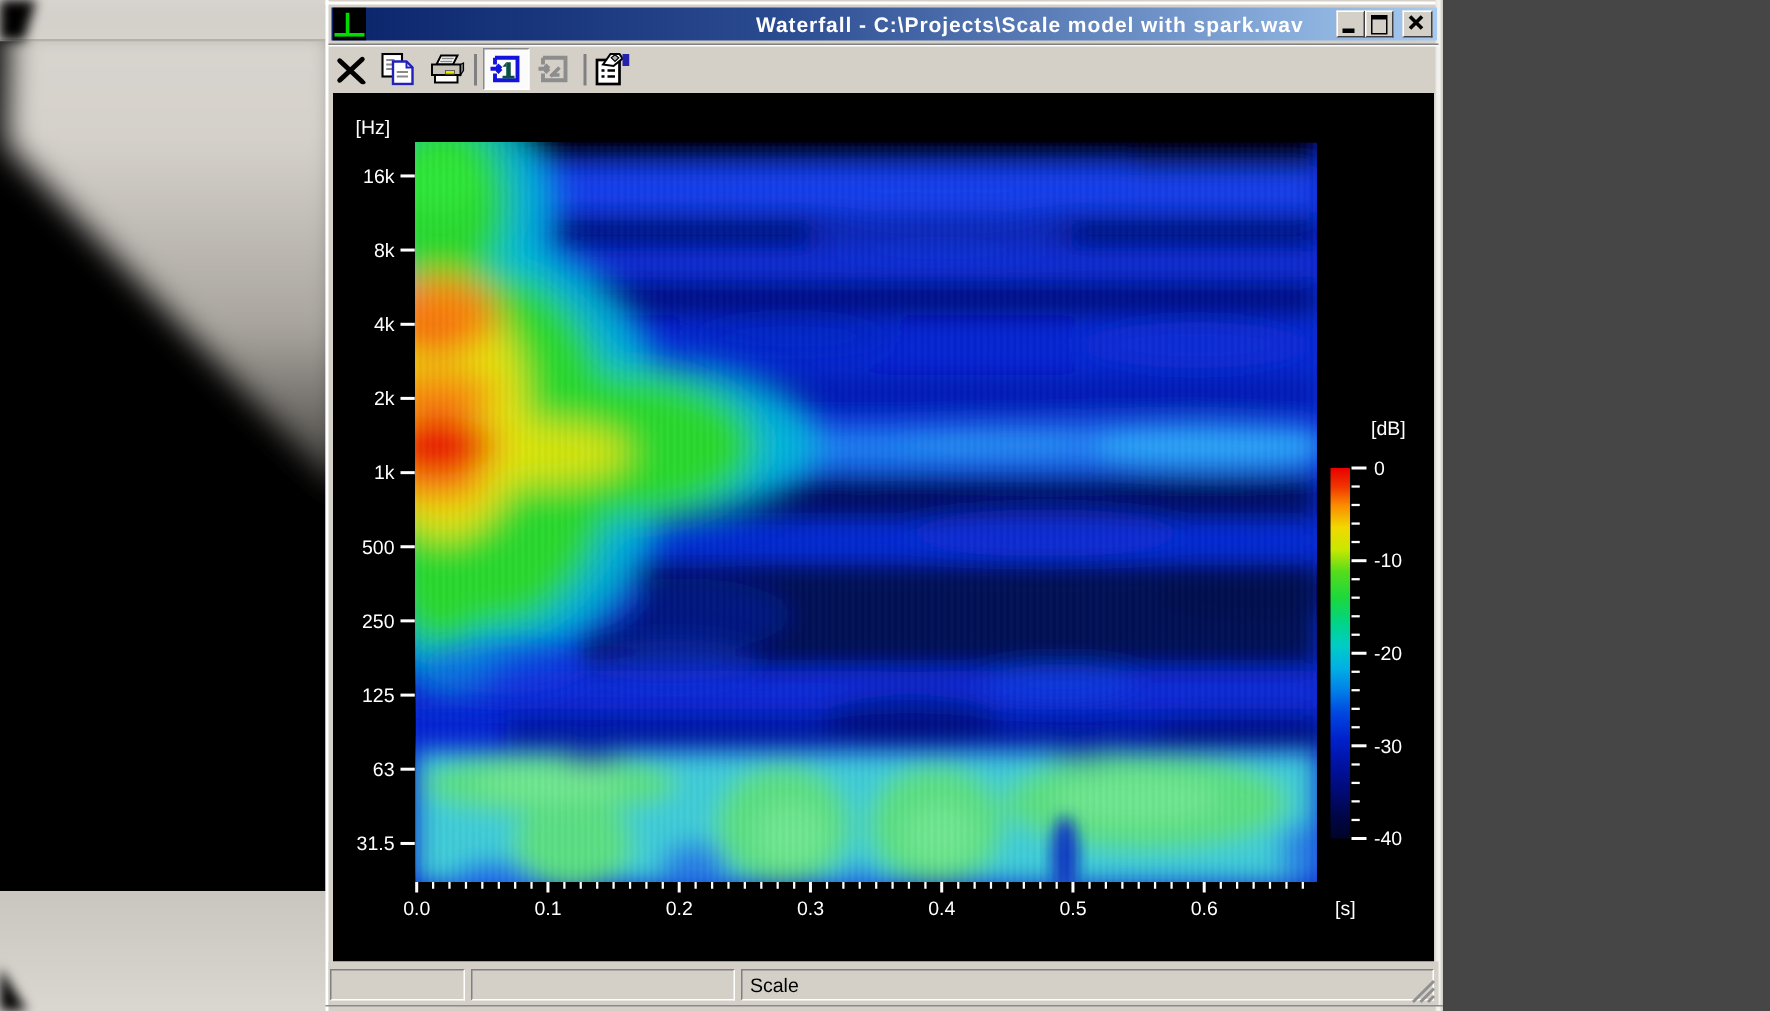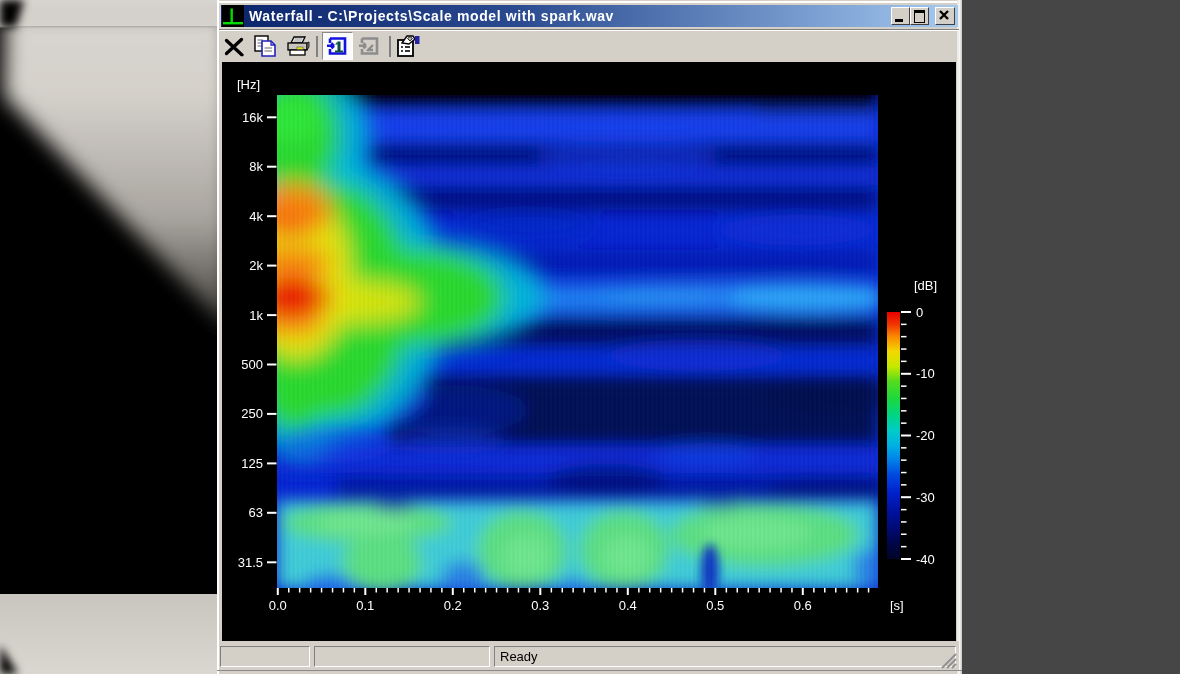--- a/index.html
+++ b/index.html
@@ -56,21 +56,21 @@
 <div class="abs" style="left:217px;top:670px;width:745px;height:1px;background:#8a8a8a;"></div>
 
 <div class="abs" style="left:221px;top:5px;width:737px;height:22px;background:linear-gradient(90deg,#0a246a 0%,#2a4a90 40%,#6f93c8 75%,#a6caf0 100%);"></div>
 
 <svg class="abs" style="left:222px;top:5px;" width="22" height="22">
   <rect width="22" height="22" fill="#000"></rect>
   <rect x="8.5" y="3.5" width="2.4" height="15.5" fill="#00dc00"></rect>
   <rect x="1" y="17" width="20" height="2.4" fill="#00dc00"></rect>
 </svg>
 <div class="abs" style="left:249px;top:5px;width:620px;height:22px;line-height:22px;
-     color:#ffffff;font-size:14px;font-weight:bold;letter-spacing:0.62px;">Waterfall&nbsp;-&nbsp;C:\Projects\Scale&nbsp;model&nbsp;with&nbsp;spark.wav</div>
+     color:#ffffff;font-size:14px;font-weight:bold;letter-spacing:0.62px;text-align:right;">Waterfall&nbsp;-&nbsp;C:\Projects\Scale&nbsp;model&nbsp;with&nbsp;spark.wav</div>
 
 <div class="abs" style="left:891px;top:7px;width:19px;height:18px;background:#d4d0c8;border-top:1.5px solid #fff;border-left:1.5px solid #fff;border-right:1.5px solid #404040;border-bottom:1.5px solid #404040;box-sizing:border-box;">
   <div class="abs" style="left:3px;top:11px;width:8px;height:2.5px;background:#000;"></div>
 </div>
 <div class="abs" style="left:910px;top:7px;width:19px;height:18px;background:#d4d0c8;border-top:1.5px solid #fff;border-left:1.5px solid #fff;border-right:1.5px solid #404040;border-bottom:1.5px solid #404040;box-sizing:border-box;">
   <div class="abs" style="left:3px;top:2px;width:9px;height:9px;border:1.5px solid #000;border-top-width:3px;"></div>
 </div>
 <div class="abs" style="left:935px;top:7px;width:20px;height:18px;background:#d4d0c8;border-top:1.5px solid #fff;border-left:1.5px solid #fff;border-right:1.5px solid #404040;border-bottom:1.5px solid #404040;box-sizing:border-box;">
   <svg width="17" height="15">
       <path d="M4 3 L12 11 M12 3 L4 11" stroke="#000" stroke-width="2.4"></path>
@@ -365,20 +365,20 @@
 <text x="694" y="378.0" fill="#fff" font-size="13">-20</text>
 <text x="694" y="439.8" fill="#fff" font-size="13">-30</text>
 <text x="694" y="501.5" fill="#fff" font-size="13">-40</text>
 <text x="692" y="228" fill="#fff" font-size="13">[dB]</text>
 </svg>
 
 <div class="abs" style="left:219px;top:641px;width:740px;height:29px;background:#d4d0c8;"></div>
 <div class="abs" style="left:220px;top:646px;width:90px;height:21px;border-top:1px solid #808080;border-left:1px solid #808080;border-bottom:1px solid #fff;border-right:1px solid #fff;box-sizing:border-box;"></div>
 <div class="abs" style="left:314px;top:646px;width:176px;height:21px;border-top:1px solid #808080;border-left:1px solid #808080;border-bottom:1px solid #fff;border-right:1px solid #fff;box-sizing:border-box;"></div>
 <div class="abs" style="left:494px;top:646px;width:462px;height:21px;border-top:1px solid #808080;border-left:1px solid #808080;border-bottom:1px solid #fff;border-right:1px solid #fff;box-sizing:border-box;"></div>
-<div class="abs" style="left:500px;top:647px;height:20px;line-height:20px;color:#000;font-size:13px;">Ready</div>
+<div class="abs" style="left:500px;top:647px;height:20px;line-height:20px;color:#000;font-size:13px;">Scale</div>
 <svg class="abs" style="left:938px;top:650px;" width="20" height="20">
   <g stroke="#909090" stroke-width="2">
     <line x1="18" y1="4" x2="4" y2="18"></line>
     <line x1="18" y1="9" x2="9" y2="18"></line>
     <line x1="18" y1="14" x2="14" y2="18"></line>
   </g>
 </svg>
 
 </body></html>

